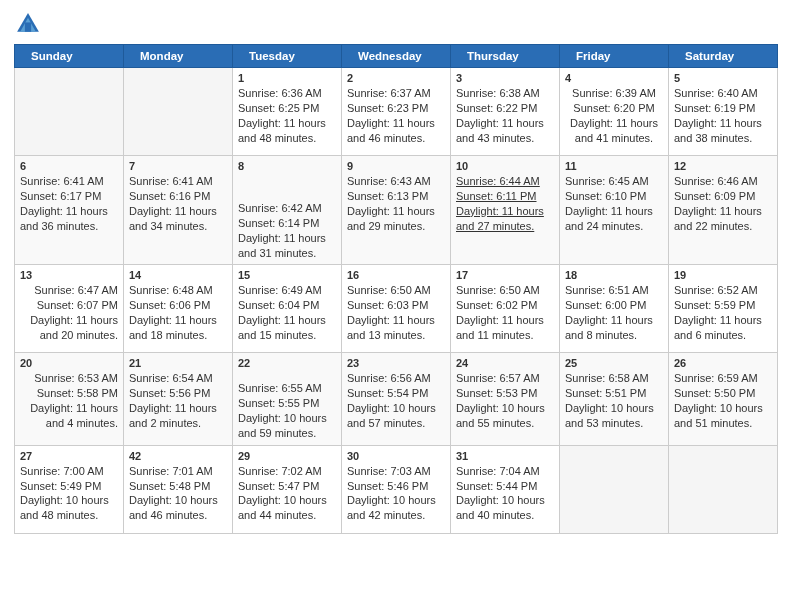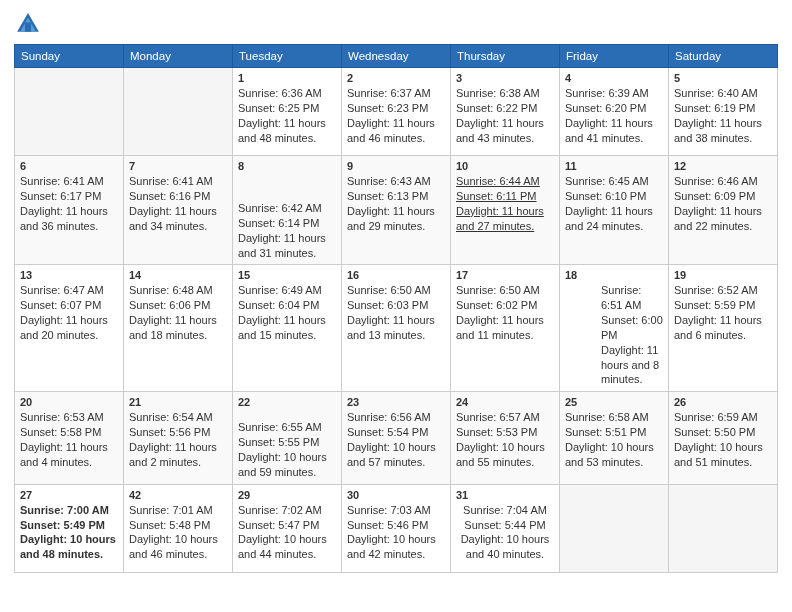--- a/index.html
+++ b/index.html
@@ -61,23 +61,23 @@
     }
     table {
       width: 100%;
       border-collapse: collapse;
       table-layout: fixed;
     }
     .day-header {
       background-color: #2a6db5;
       color: white;
       text-align: left;
-      padding: 5px 6px;
+      padding: 5px 16px;
       font-size: 11.5px;
-      font-weight: normal;
+      font-weight: bold;
       border: 1px solid #1e5a9a;
     }
     .day-cell {
       vertical-align: top;
       padding: 4px 5px;
       border: 1px solid #ccc;
       font-size: 9.5px;
       color: #333;
       height: 88px;
       background: #fff;
@@ -151,21 +151,21 @@
 Daylight: 11 hours and 46 minutes.</div>
           </td>
           <td class="day-cell">
             <span class="day-num">3</span>
             <div class="day-info" style="white-space: pre-line;">Sunrise: 6:38 AM
 Sunset: 6:22 PM
 Daylight: 11 hours and 43 minutes.</div>
           </td>
           <td class="day-cell">
             <span class="day-num">4</span>
-            <div class="day-info" style="white-space: pre-line;">Sunrise: 6:39 AM
+            <div class="day-info" style="white-space: pre-line; text-align: center;">Sunrise: 6:39 AM
 Sunset: 6:20 PM
 Daylight: 11 hours and 41 minutes.</div>
           </td>
           <td class="day-cell">
             <span class="day-num">5</span>
             <div class="day-info" style="white-space: pre-line;">Sunrise: 6:40 AM
 Sunset: 6:19 PM
 Daylight: 11 hours and 38 minutes.</div>
           </td>
         </tr>
@@ -209,21 +209,21 @@
           <td class="day-cell">
             <span class="day-num">12</span>
             <div class="day-info" style="white-space: pre-line;">Sunrise: 6:46 AM
 Sunset: 6:09 PM
 Daylight: 11 hours and 22 minutes.</div>
           </td>
         </tr>
         <tr>
           <td class="day-cell">
             <span class="day-num">13</span>
-            <div class="day-info" style="white-space: pre-line;">Sunrise: 6:47 AM
+            <div class="day-info" style="white-space: pre-line; text-align: right;">Sunrise: 6:47 AM
 Sunset: 6:07 PM
 Daylight: 11 hours and 20 minutes.</div>
           </td>
           <td class="day-cell">
             <span class="day-num">14</span>
             <div class="day-info" style="white-space: pre-line;">Sunrise: 6:48 AM
 Sunset: 6:06 PM
 Daylight: 11 hours and 18 minutes.</div>
           </td>
           <td class="day-cell">
@@ -239,35 +239,35 @@
 Daylight: 11 hours and 13 minutes.</div>
           </td>
           <td class="day-cell">
             <span class="day-num">17</span>
             <div class="day-info" style="white-space: pre-line;">Sunrise: 6:50 AM
 Sunset: 6:02 PM
 Daylight: 11 hours and 11 minutes.</div>
           </td>
           <td class="day-cell">
             <span class="day-num">18</span>
-            <div class="day-info" style="white-space: pre-line; margin-left: 36px;">Sunrise: 6:51 AM
+            <div class="day-info" style="white-space: pre-line;">Sunrise: 6:51 AM
 Sunset: 6:00 PM
 Daylight: 11 hours and 8 minutes.</div>
           </td>
           <td class="day-cell">
             <span class="day-num">19</span>
             <div class="day-info" style="white-space: pre-line;">Sunrise: 6:52 AM
 Sunset: 5:59 PM
 Daylight: 11 hours and 6 minutes.</div>
           </td>
         </tr>
         <tr>
           <td class="day-cell">
             <span class="day-num">20</span>
-            <div class="day-info" style="white-space: pre-line;">Sunrise: 6:53 AM
+            <div class="day-info" style="white-space: pre-line; text-align: right;">Sunrise: 6:53 AM
 Sunset: 5:58 PM
 Daylight: 11 hours and 4 minutes.</div>
           </td>
           <td class="day-cell">
             <span class="day-num">21</span>
             <div class="day-info" style="white-space: pre-line;">Sunrise: 6:54 AM
 Sunset: 5:56 PM
 Daylight: 11 hours and 2 minutes.</div>
           </td>
           <td class="day-cell">
@@ -297,21 +297,21 @@
           <td class="day-cell">
             <span class="day-num">26</span>
             <div class="day-info" style="white-space: pre-line;">Sunrise: 6:59 AM
 Sunset: 5:50 PM
 Daylight: 10 hours and 51 minutes.</div>
           </td>
         </tr>
         <tr>
           <td class="day-cell">
             <span class="day-num">27</span>
-            <div class="day-info" style="white-space: pre-line; font-weight: bold;">Sunrise: 7:00 AM
+            <div class="day-info" style="white-space: pre-line;">Sunrise: 7:00 AM
 Sunset: 5:49 PM
 Daylight: 10 hours and 48 minutes.</div>
           </td>
           <td class="day-cell">
             <span class="day-num">42</span>
             <div class="day-info" style="white-space: pre-line;">Sunrise: 7:01 AM
 Sunset: 5:48 PM
 Daylight: 10 hours and 46 minutes.</div>
           </td>
           <td class="day-cell">
@@ -321,21 +321,21 @@
 Daylight: 10 hours and 44 minutes.</div>
           </td>
           <td class="day-cell">
             <span class="day-num">30</span>
             <div class="day-info" style="white-space: pre-line;">Sunrise: 7:03 AM
 Sunset: 5:46 PM
 Daylight: 10 hours and 42 minutes.</div>
           </td>
           <td class="day-cell">
             <span class="day-num">31</span>
-            <div class="day-info" style="white-space: pre-line; text-align: center;">Sunrise: 7:04 AM
+            <div class="day-info" style="white-space: pre-line;">Sunrise: 7:04 AM
 Sunset: 5:44 PM
 Daylight: 10 hours and 40 minutes.</div>
           </td>
           <td class="day-cell empty"></td>
           <td class="day-cell empty"></td>
         </tr>
       </tbody>
   </table>
 </div>
 

